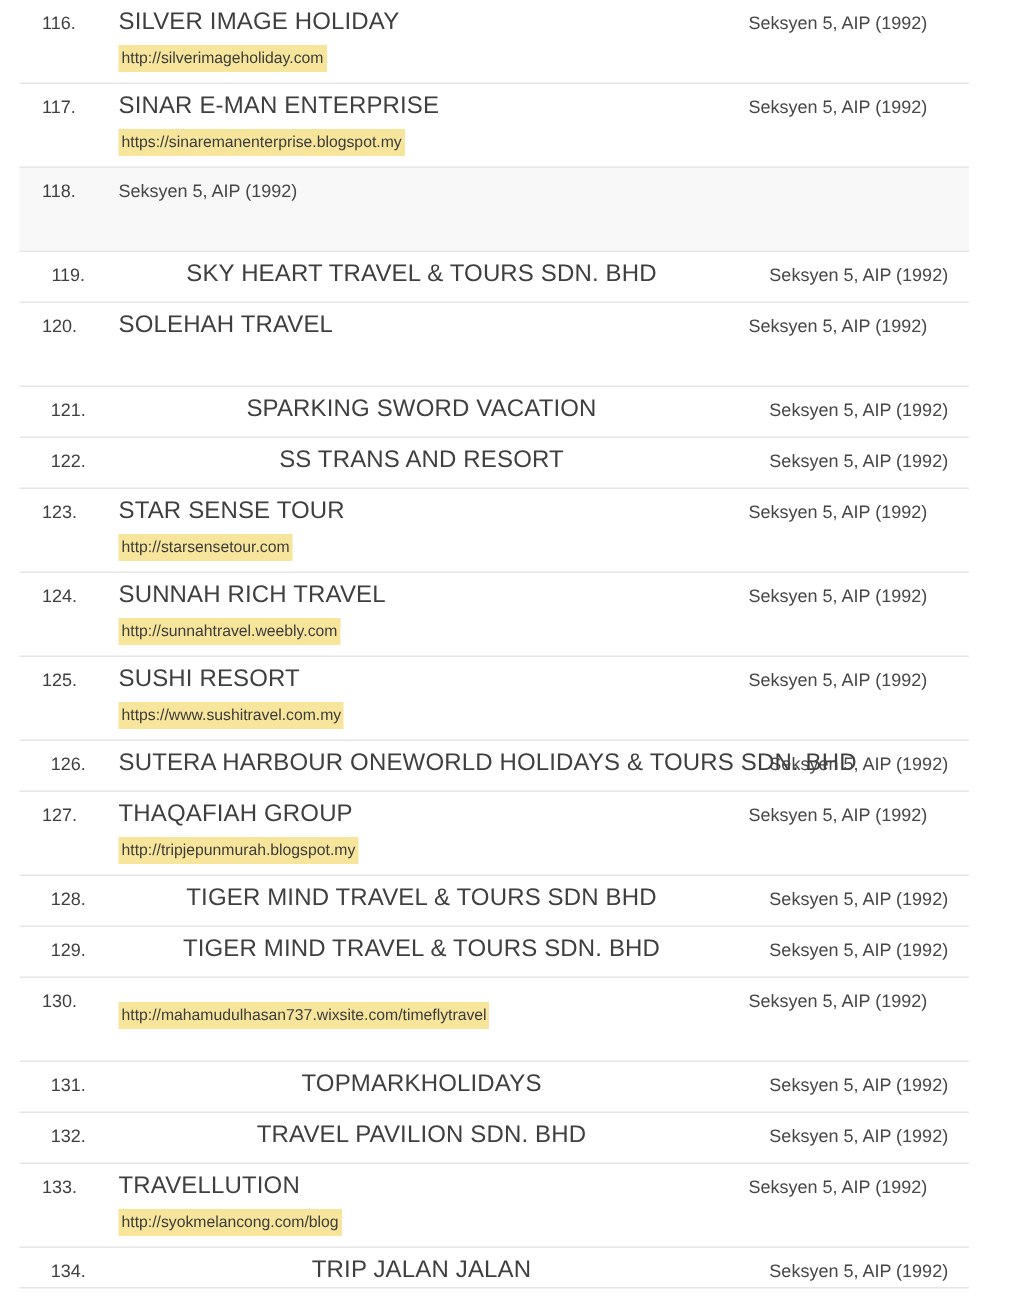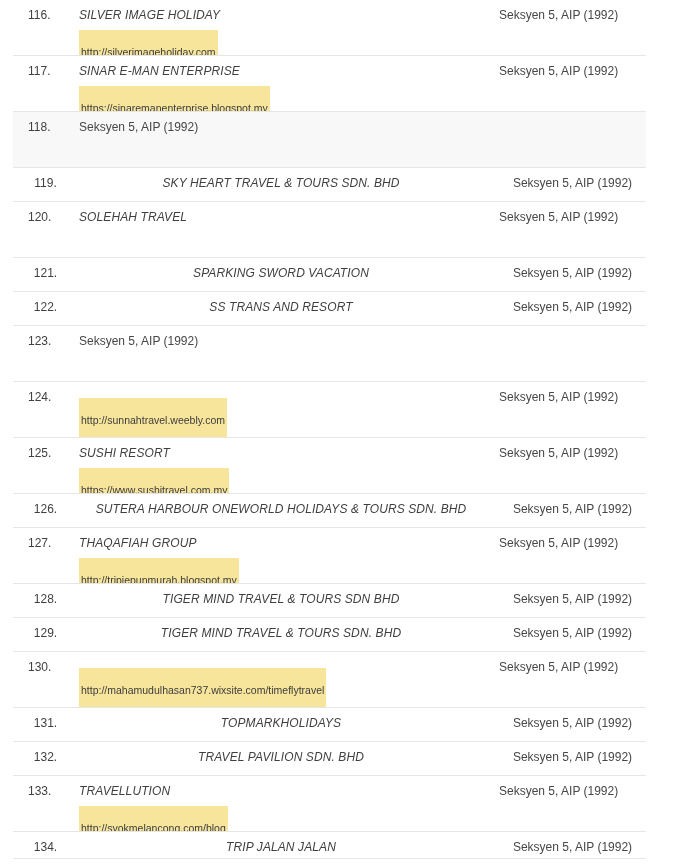--- a/index.html
+++ b/index.html
@@ -42,38 +42,37 @@
     flex: 0 0 50px;
     font-size: 12px;
     line-height: 14px;
     color: var(--text, #3f3f3f);
   }
   .main {
     flex: 1 1 auto;
     min-width: 0;
   }
   .name {
-    font-size: 12px;
+    font-size: 16px;
     line-height: 14px;
     color: var(--text, #3f3f3f);
     letter-spacing: 0.1px;
     white-space: nowrap;
-    font-style: italic;
   }
   .url-line {
     margin-top: 8px;
     line-height: 13px;
   }
   .url {
     display: inline-block;
     font-size: 10.5px;
     line-height: 12px;
     color: #3c3c3c;
     background: var(--url-hl, #f7e59b);
-    padding: 16px 2px;
+    padding: 3px 2px;
     white-space: nowrap;
     text-align: center;
   }
   .section {
     flex: 0 0 147px;
     width: 147px;
     font-size: 12px;
     line-height: 14px;
     color: var(--text-soft, #474747);
     white-space: nowrap;
@@ -134,25 +133,32 @@
       <div class="row no-url">
     <div class="num">122.</div>
     <div class="main">
       <div class="name">SS TRANS AND RESORT</div>
 
     </div>
     <div class="section">Seksyen 5, AIP (1992)</div>
   </div>
       <div class="row">
     <div class="num">123.</div>
+    <div class="main">
+      <div class="name">STAR SENSE TOUR</div>
+      <div class="url-line">
+        <span class="url">http://starsensetour.com</span>
+      </div>
+    </div>
     <div class="section">Seksyen 5, AIP (1992)</div>
   </div>
       <div class="row">
     <div class="num">124.</div>
     <div class="main">
+      <div class="name">SUNNAH RICH TRAVEL</div>
       <div class="url-line">
         <span class="url">http://sunnahtravel.weebly.com</span>
       </div>
     </div>
     <div class="section">Seksyen 5, AIP (1992)</div>
   </div>
       <div class="row">
     <div class="num">125.</div>
     <div class="main">
       <div class="name">SUSHI RESORT</div>

